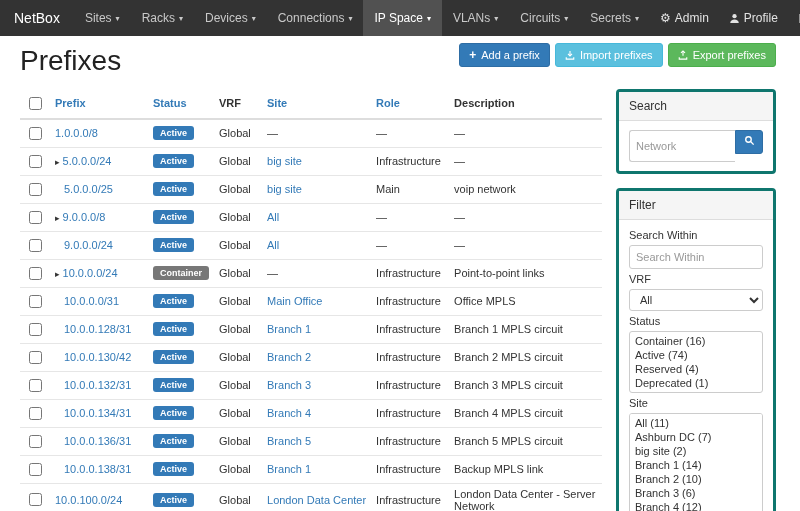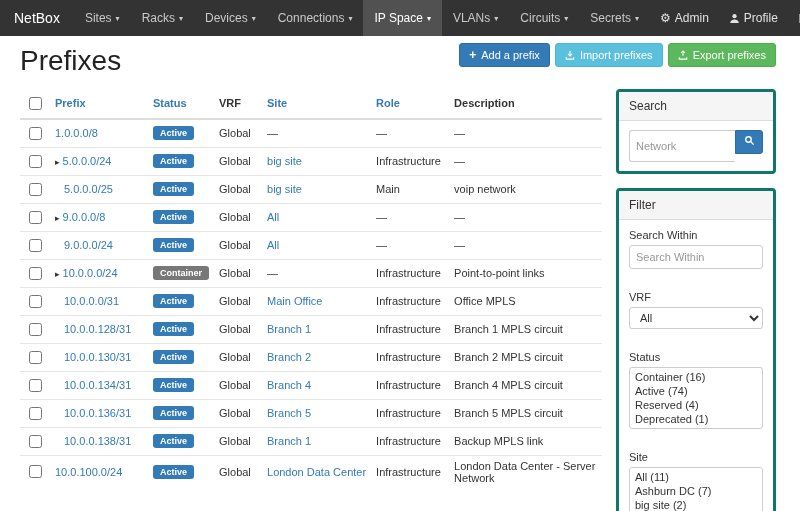--- a/index.html
+++ b/index.html
@@ -47,21 +47,21 @@
   
   .sidebar { width:160px; flex:none; display:flex; flex-direction:column; gap:14px; font-size:11px; }
   .panel { border:3px solid #0f766e; border-radius:4px; overflow:hidden; background:#fff; }
   .panel-heading { background:#f5f5f5; border-bottom:1px solid #ddd; padding:7px 10px; font-size:12px; color:#333; }
   .panel-body { padding:9px 10px; }
   .input-group { display:flex; }
   .input-group input { flex:1; min-width:0; border:1px solid #ccc; border-right:0;
     border-radius:3px 0 0 3px; padding:4px 6px; font-size:11px; font-family:inherit; height:32px; }
   .btn-search { width:28px; height:24px; background:#337ab7; border:1px solid #2e6da4;
     border-radius:0 3px 3px 0; display:flex; align-items:center; justify-content:center; cursor:pointer; }
-  .filter-field { margin-bottom:22px; }
+  .filter-field { margin-bottom:4px; }
   .filter-field label { display:block; margin-bottom:4px; color:#333; }
   .filter-field input, .filter-field select { width:100%; border:1px solid #ccc; border-radius:3px;
     font-size:11px; font-family:inherit; padding:3px 6px; background:#fff; color:#333; }
   .filter-field input { height:24px; }
   select[multiple] { padding:2px; overflow-y:auto; }
   #status-select { height:62px; }
   #site-select { height:116px; }
   option { padding:1px 3px; color:#333; }
   ::placeholder { color:#999; opacity:1; }
 </style>
@@ -244,26 +244,35 @@
               <td class="col-check"><input type="checkbox" style=""></td>
               <td><span style="padding-left: 9px; margin-top: 48px;"><a href="#" class="lnk">10.0.0.128/31</a></span></td>
               <td><span class="label" style="background: rgb(51, 122, 183);">Active</span></td>
               <td>Global</td>
               <td><a href="#" class="lnk">Branch 1</a></td>
               <td>Infrastructure</td>
               <td>Branch 1 MPLS circuit</td>
             </tr>
             <tr>
               <td class="col-check"><input type="checkbox" style=""></td>
-              <td><span style="padding-left: 9px;"><a href="#" class="lnk">10.0.0.130/31</a></span></td>
+              <td><span style="padding-left: 9px;"><a href="#" class="lnk">10.0.0.130/42</a></span></td>
               <td><span class="label" style="background: rgb(51, 122, 183);">Active</span></td>
               <td>Global</td>
               <td><a href="#" class="lnk">Branch 2</a></td>
               <td>Infrastructure</td>
               <td>Branch 2 MPLS circuit</td>
+            </tr>
+            <tr>
+              <td class="col-check"><input type="checkbox" style=""></td>
+              <td><span style="padding-left: 9px;"><a href="#" class="lnk">10.0.0.132/31</a></span></td>
+              <td><span class="label" style="background: rgb(51, 122, 183);">Active</span></td>
+              <td>Global</td>
+              <td><a href="#" class="lnk">Branch 3</a></td>
+              <td>Infrastructure</td>
+              <td>Branch 3 MPLS circuit</td>
             </tr>
             <tr>
               <td class="col-check"><input type="checkbox" style=""></td>
               <td><span style="padding-left: 9px;"><a href="#" class="lnk">10.0.0.134/31</a></span></td>
               <td><span class="label" style="background: rgb(51, 122, 183);">Active</span></td>
               <td>Global</td>
               <td><a href="#" class="lnk">Branch 4</a></td>
               <td>Infrastructure</td>
               <td>Branch 4 MPLS circuit</td>
             </tr>

